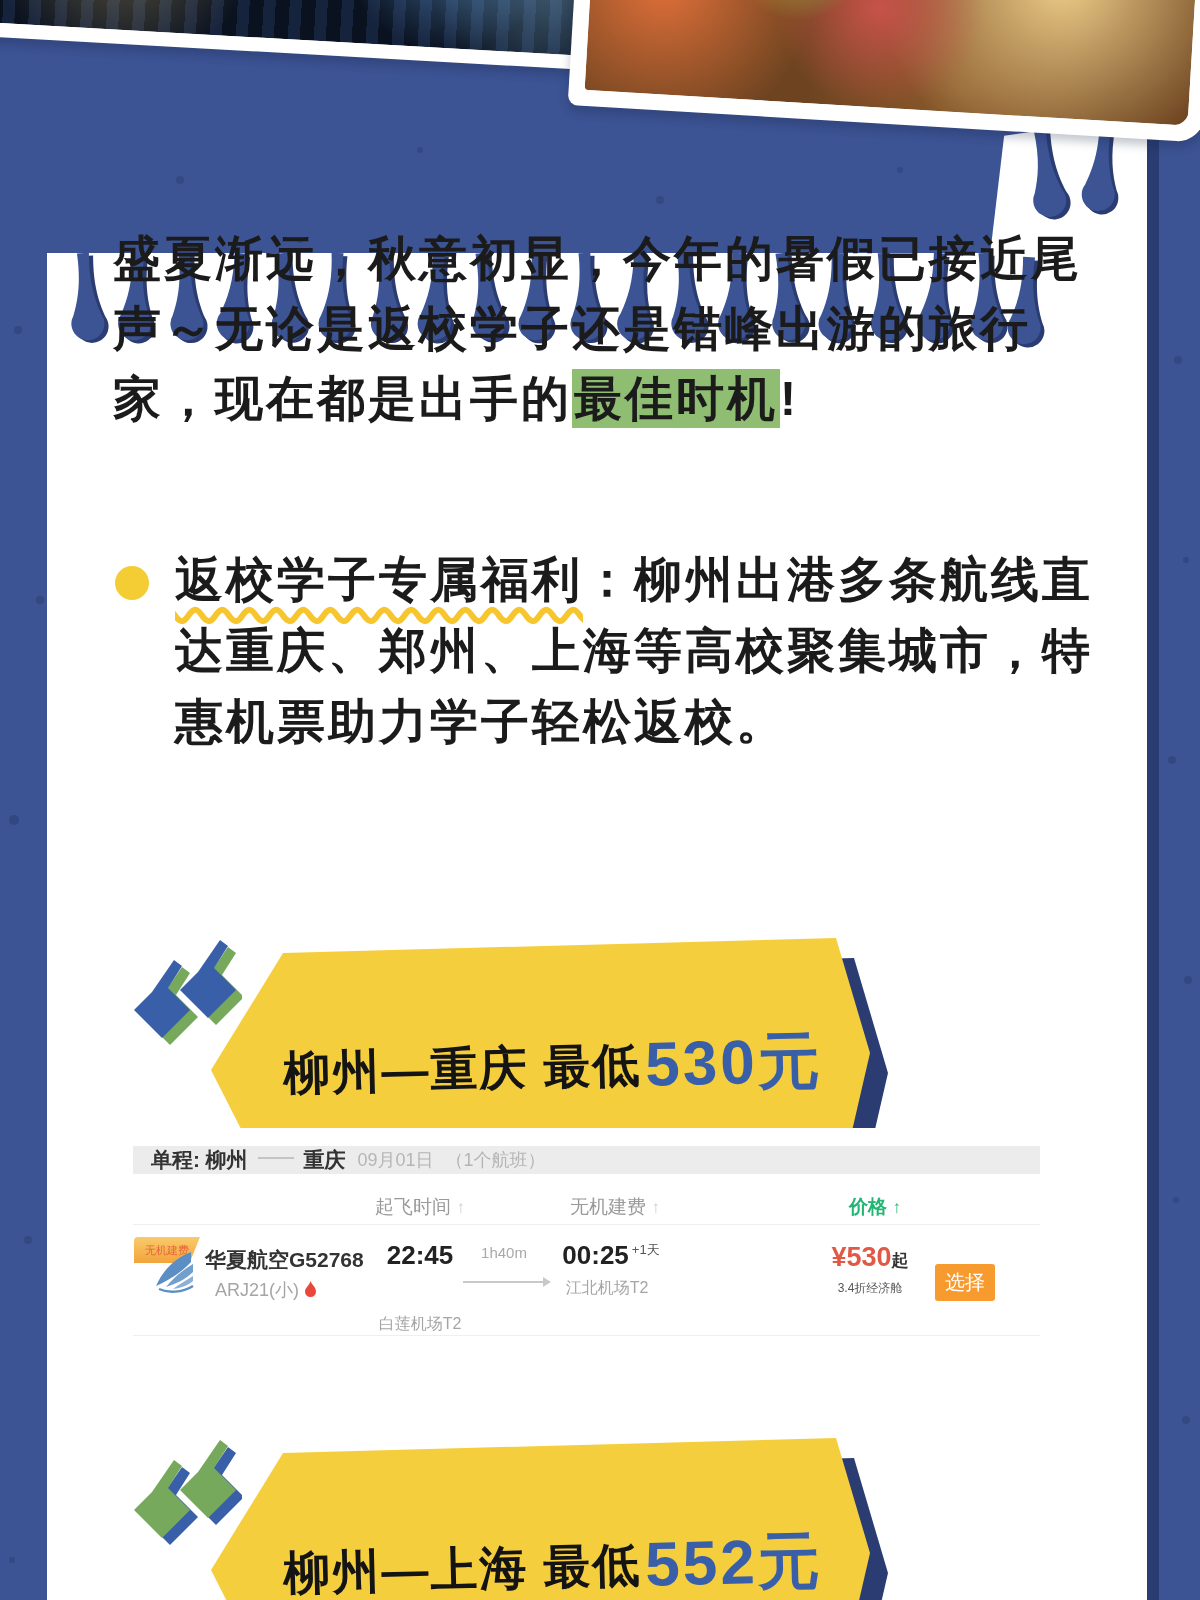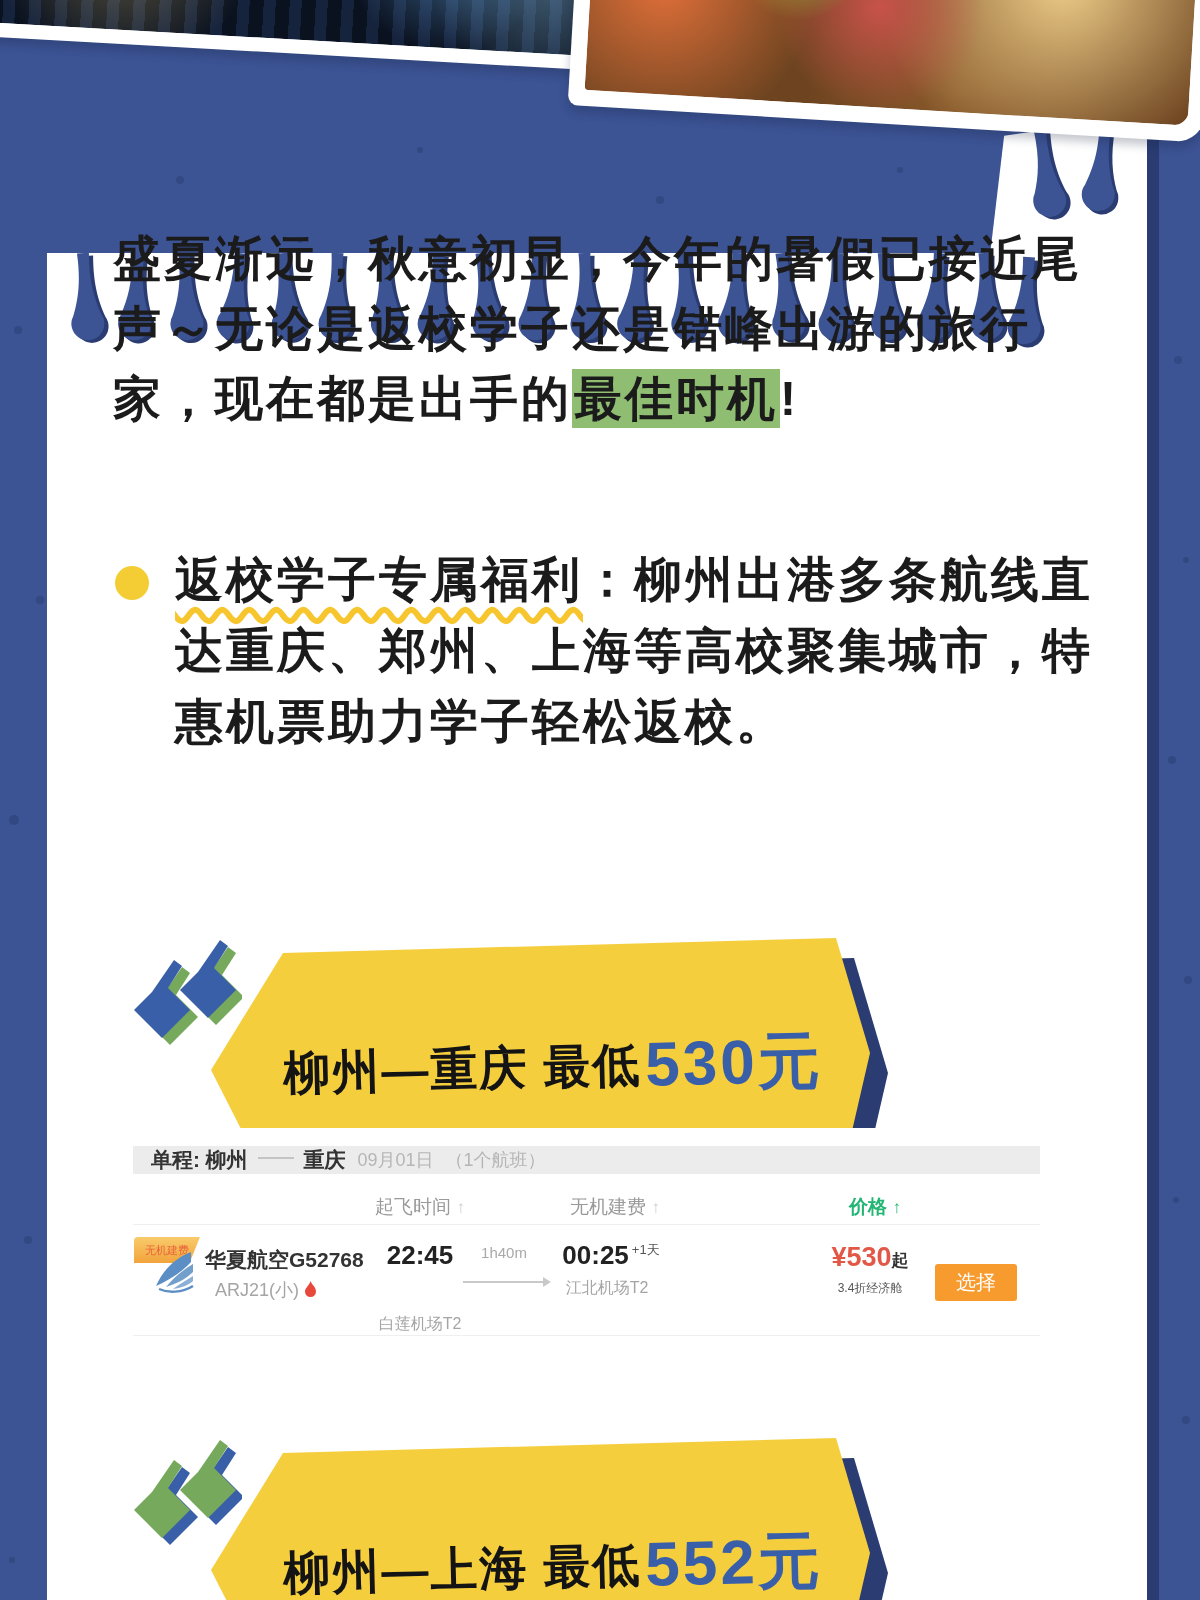--- a/index.html
+++ b/index.html
@@ -79,21 +79,21 @@
   #dep-ap{left:287px;top:150px;transform:translateX(-50%);margin-top:36px;}
   #dur{left:371px;top:116px;transform:translateX(-50%);font-size:15px;color:#a9a9a9;}
   #dur-arrow{left:330px;top:153px;width:86px;height:2px;background:#c9c9c9;}
   #dur-arrow::after{content:"";position:absolute;right:-2px;top:-4px;border-left:8px solid #c9c9c9;
     border-top:5px solid transparent;border-bottom:5px solid transparent;}
   #arr-time{left:478px;top:112px;transform:translateX(-50%);}
   #arr-ap{left:474px;top:150px;transform:translateX(-50%);}
   #price-main{left:737px;top:114px;transform:translateX(-50%);font-size:27px;font-weight:700;color:#E25846;text-align:center;}
   #price-main .qi{font-size:17px;color:#333;font-weight:600;}
   #fare{left:737px;top:152px;transform:translateX(-50%);font-size:12px;color:#555;}
-  #select-btn{position:absolute;left:802px;top:136px;width:82px;height:37px;background:#F79B2E;border:none;
+  #select-btn{position:absolute;left:802px;top:136px;width:60px;height:37px;background:#F79B2E;border:none;
     color:#fff;font-size:20px;border-radius:3px;font-family:inherit;}
   #logo{position:absolute;left:20px;top:122px;width:42px;height:44px;}
 </style>
 </head>
 <body>
 
 <svg id="speckles" class="abs" viewBox="0 0 1200 1600">
   <g fill="#2E4379" opacity="0.65">
     <circle cx="18" cy="330" r="4"></circle>
       <circle cx="90" cy="430" r="3"></circle>

